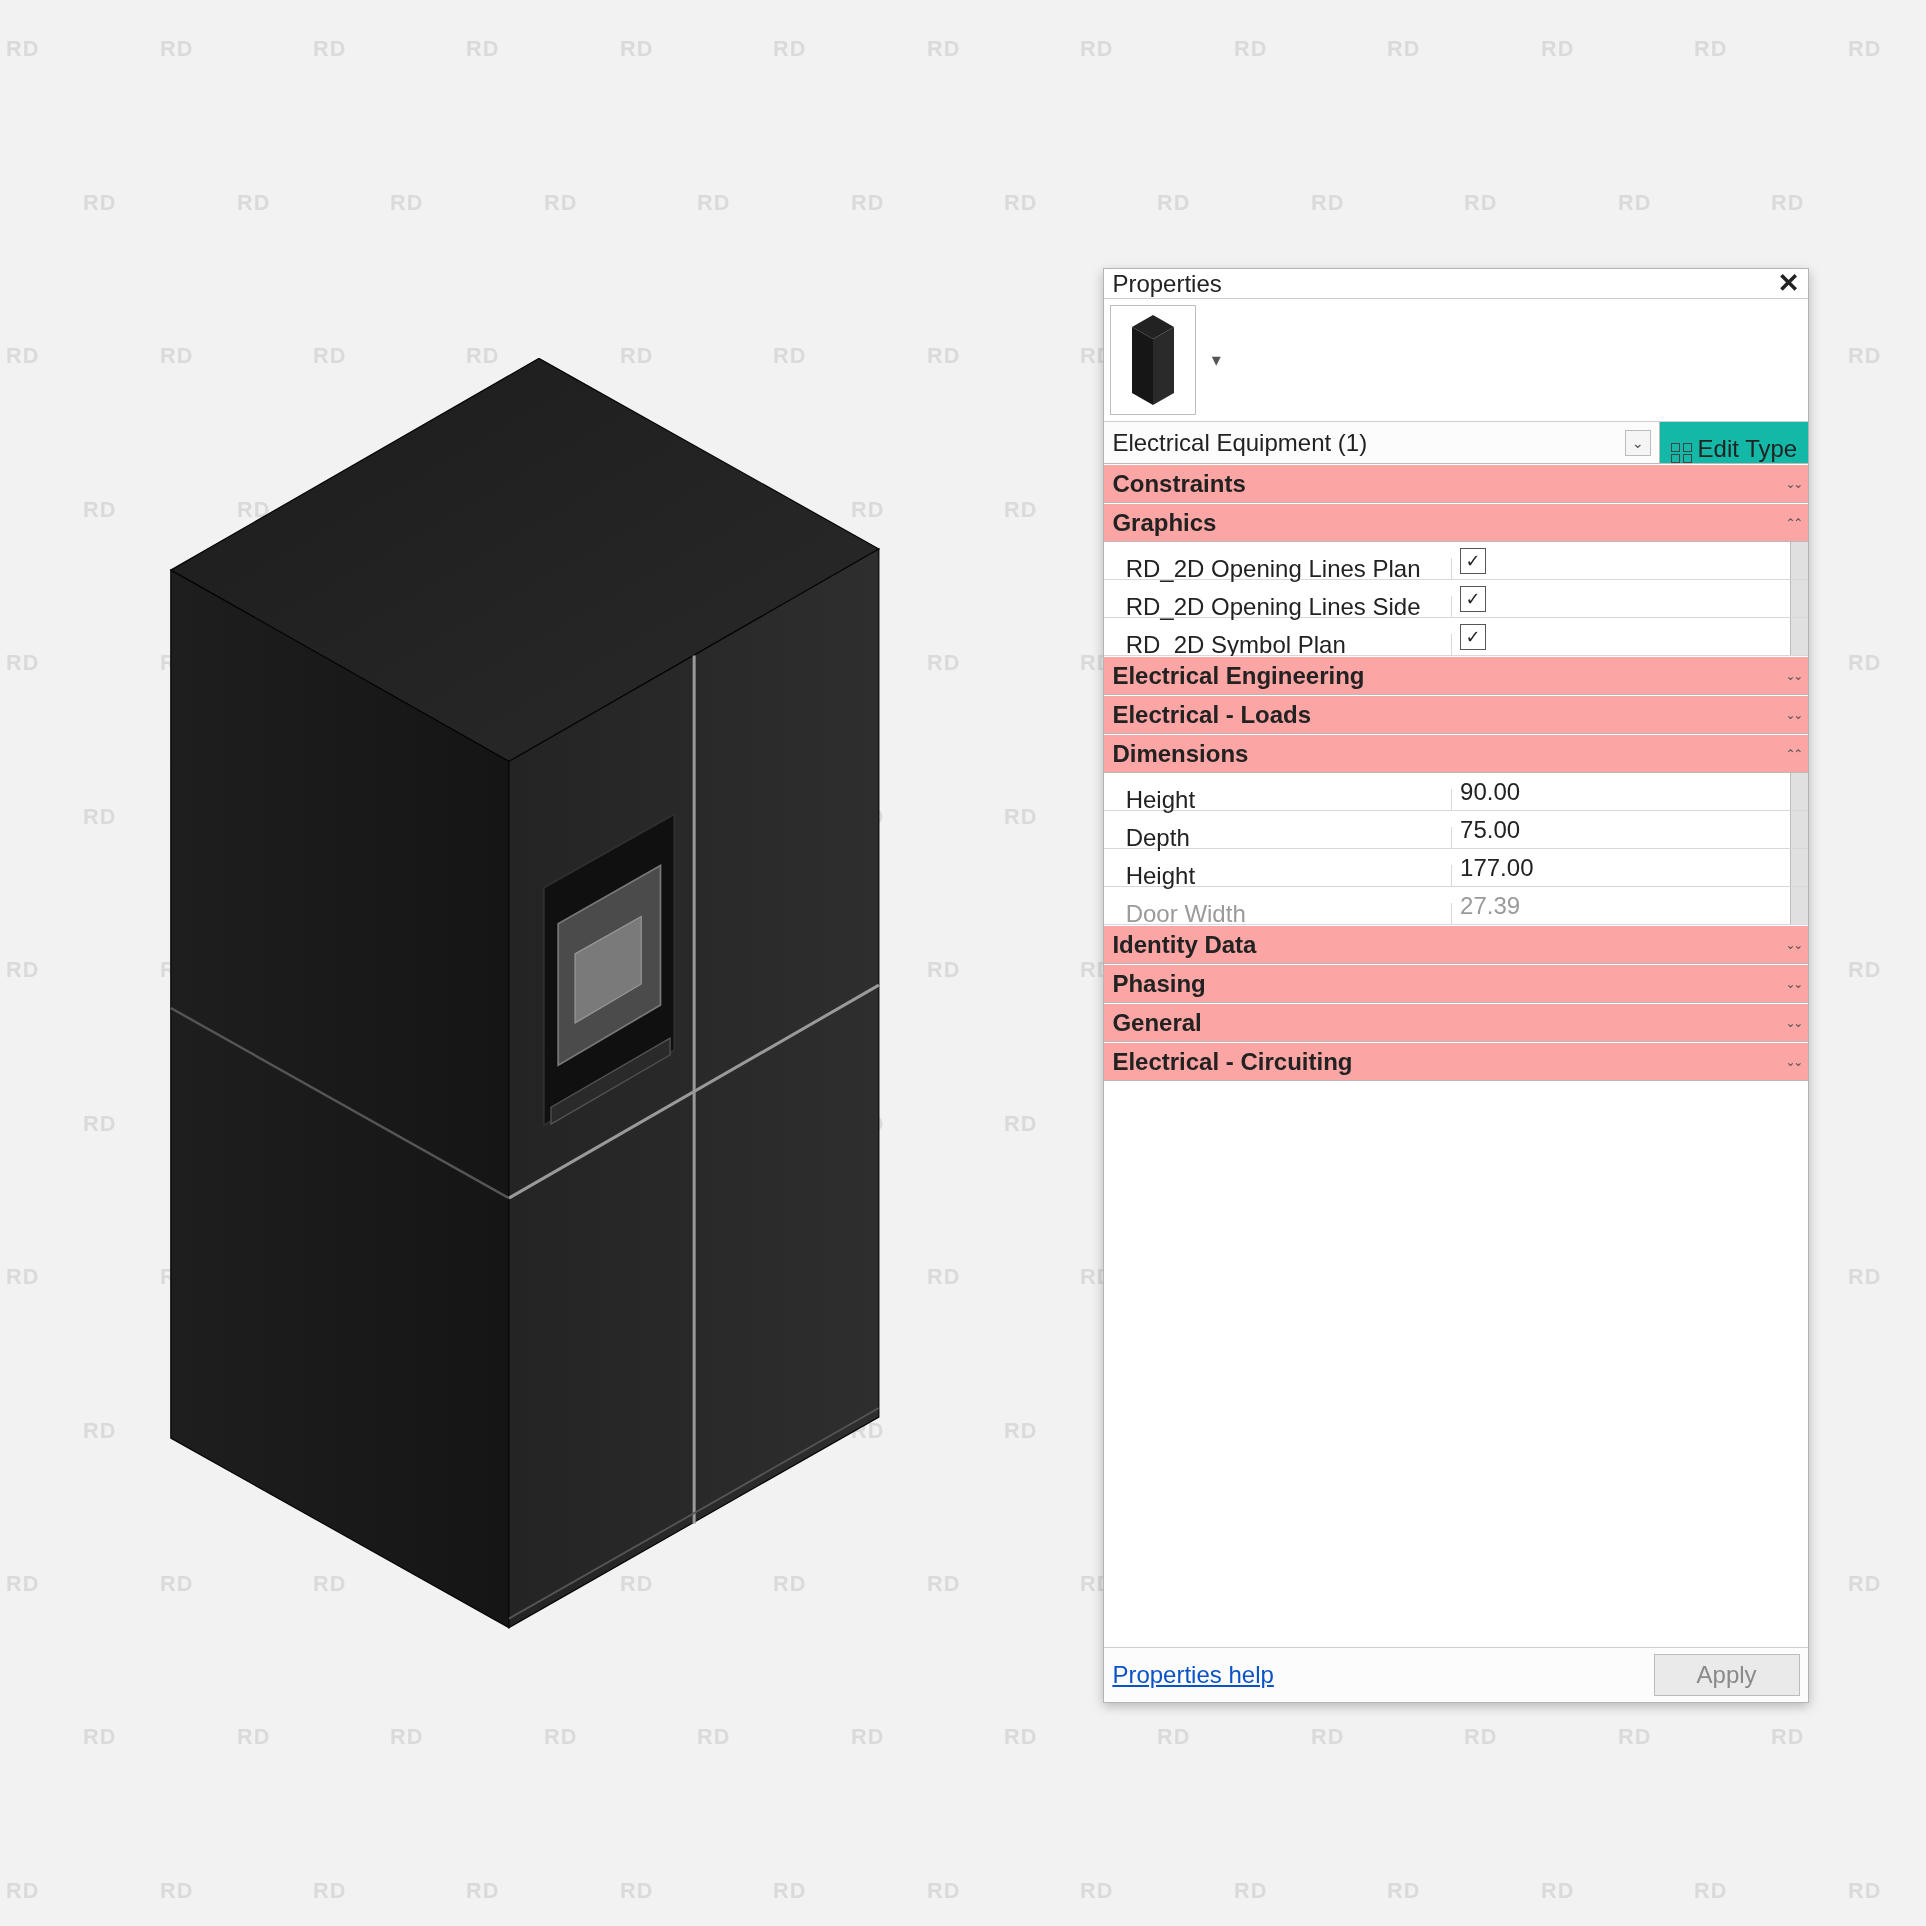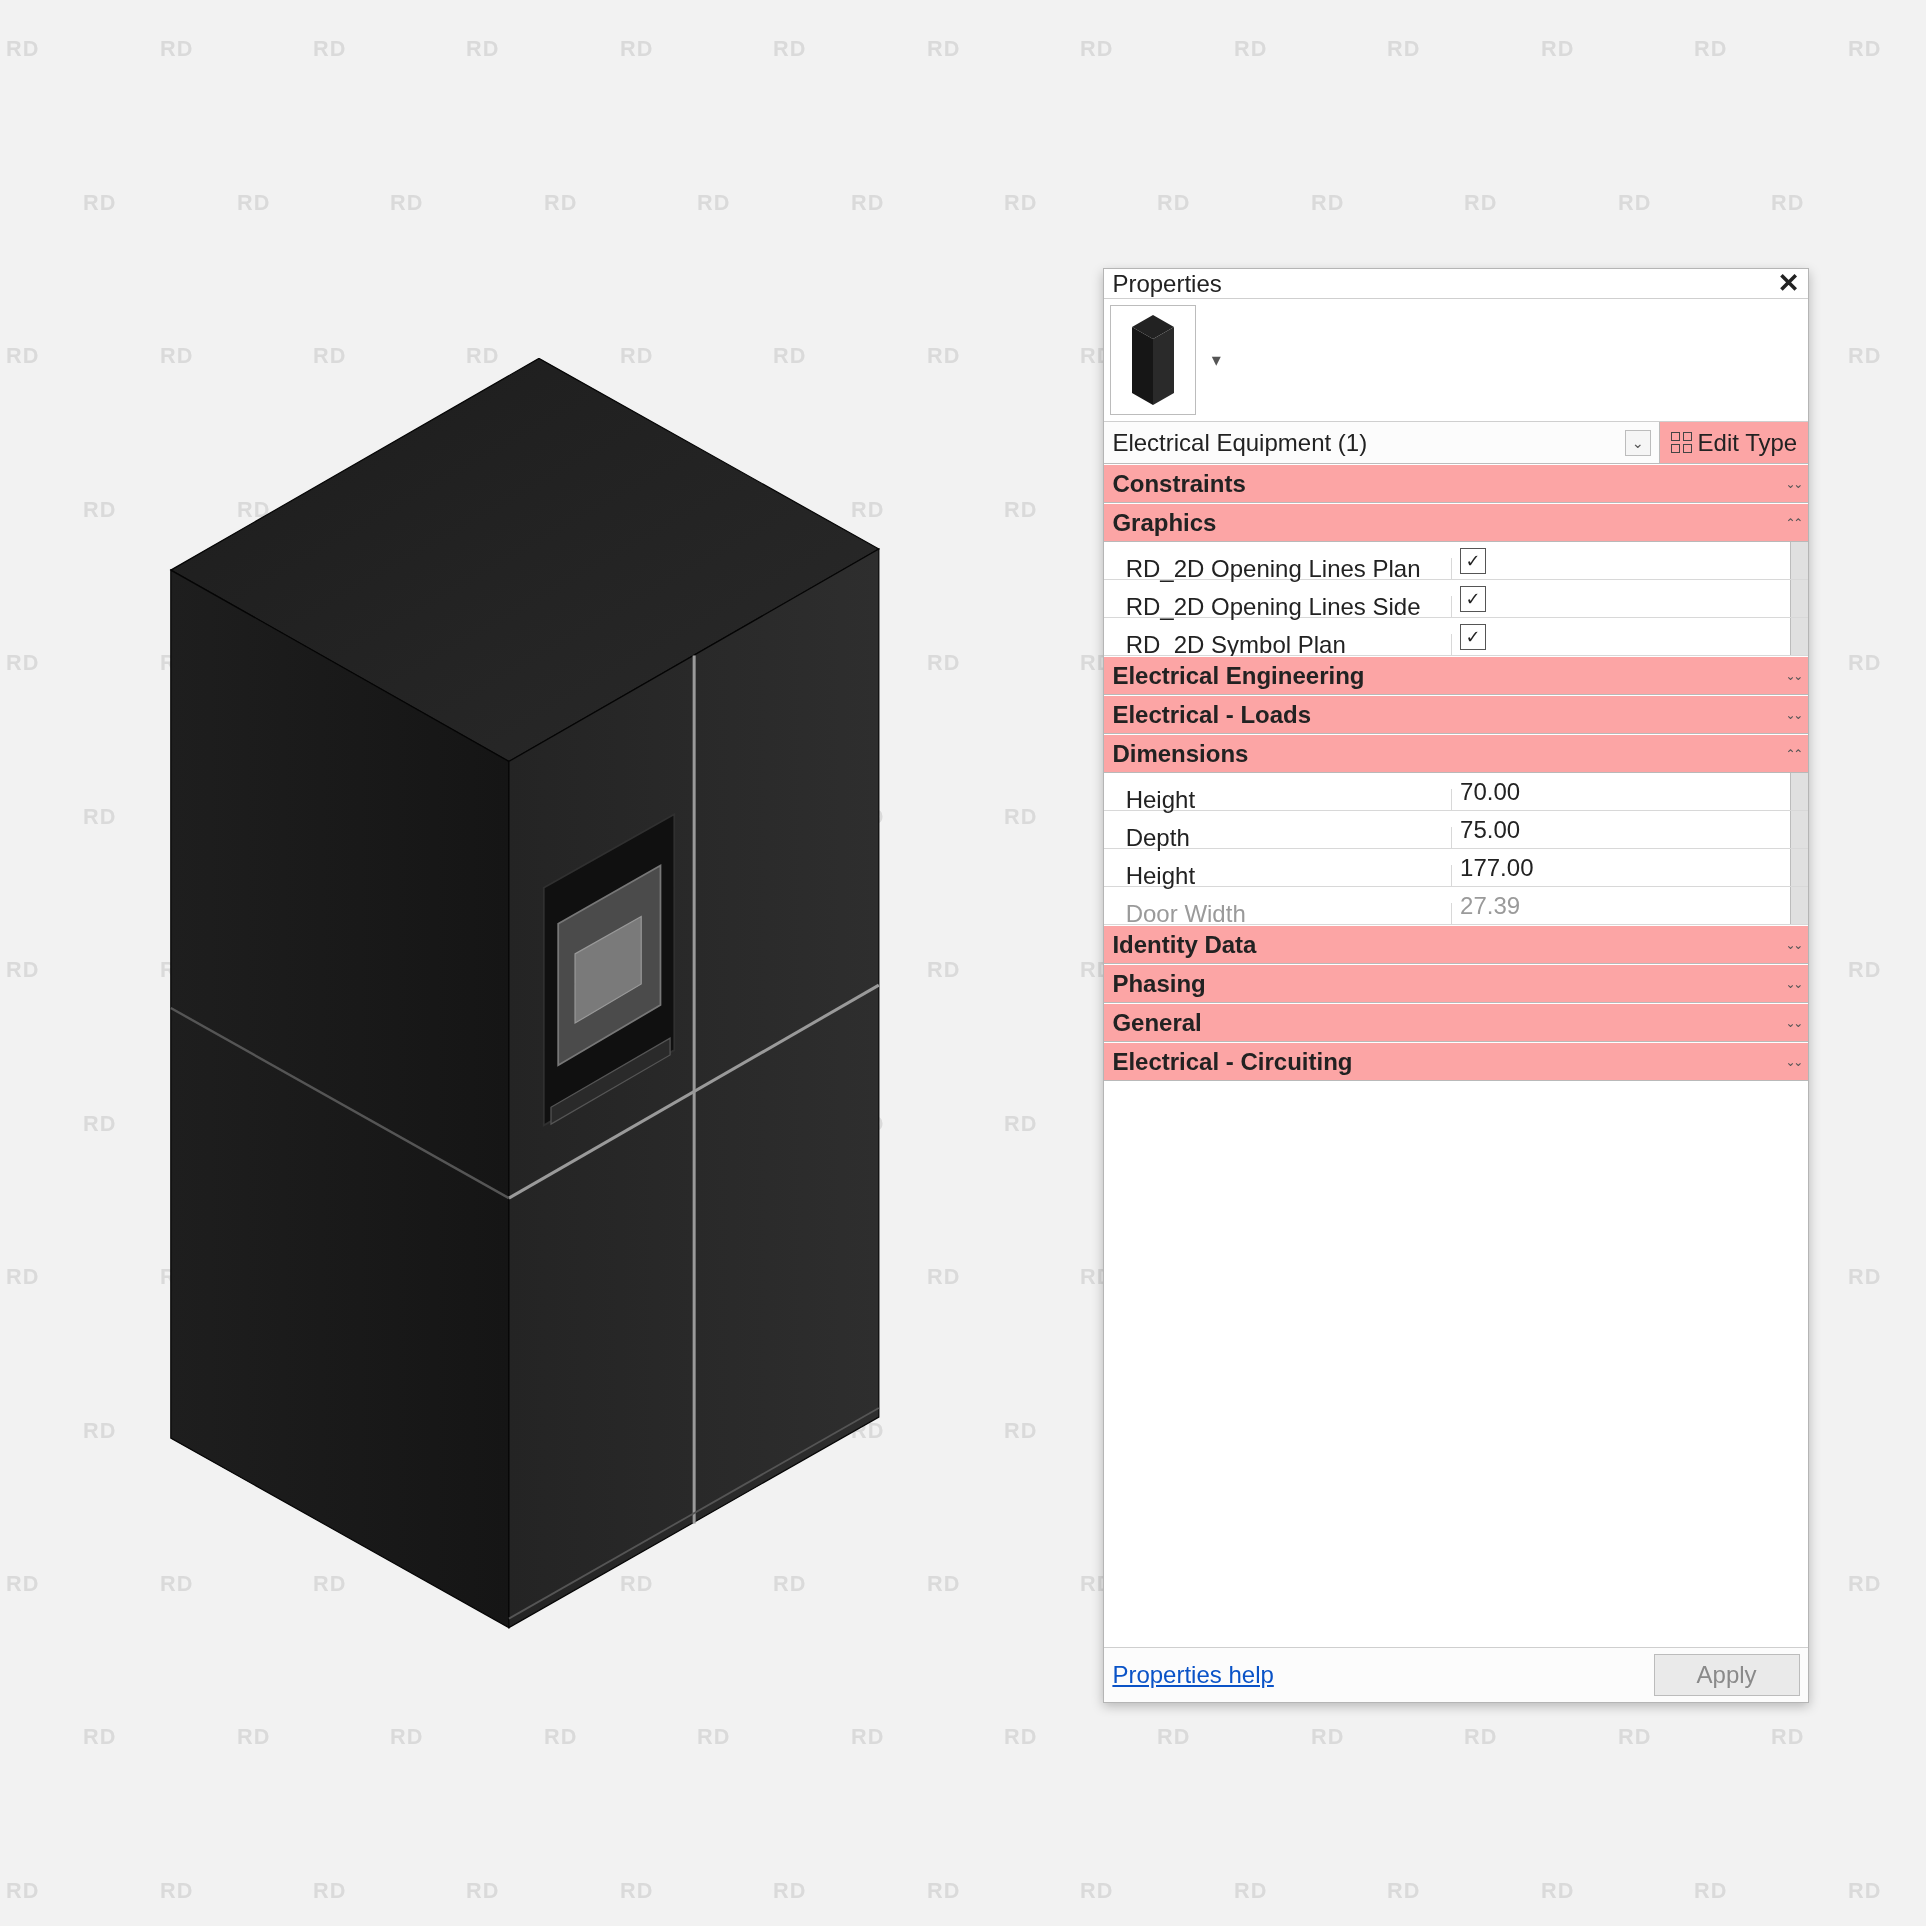--- a/index.html
+++ b/index.html
@@ -141,27 +141,27 @@
     width: 24px;
     height: 24px;
     border: 1.2px solid #bcbcbc;
     display:flex;align-items:center;justify-content:center;
     font-size: 14.4px;
     color:#555;
     background:#f5f5f5;
   }
   .edit-type-btn {
     display: flex;
-    align-items: center;
+    align-items: flex-end;
     gap: 6px;
     padding: 0 10.8px;
     font-size: 24px;
     color: #222;
     cursor: pointer;
-    background:#fca5a5;
+    background:#14b8a6;
   }
   .edit-type-btn .glyph {
     width: 20.5px; height: 20.5px;
     display:grid;
     grid-template-columns:1fr 1fr;
     grid-template-rows:1fr 1fr;
     gap:2.4px;
   }
   .edit-type-btn .glyph span{border:1.8px solid #444;}
 
@@ -551,21 +551,21 @@
       <span class="chev">⌄⌄</span>
     </div>
 
     <div class="group-header">
       <span>Dimensions</span>
       <span class="chev">⌃⌃</span>
     </div>
 
     <div class="prop-row">
       <div class="plabel">Height</div>
-      <div class="pval">70.00</div>
+      <div class="pval">90.00</div>
       <div class="pmarker"></div>
     </div>
     <div class="prop-row">
       <div class="plabel">Depth</div>
       <div class="pval">75.00</div>
       <div class="pmarker"></div>
     </div>
     <div class="prop-row">
       <div class="plabel">Height</div>
       <div class="pval">177.00</div>

